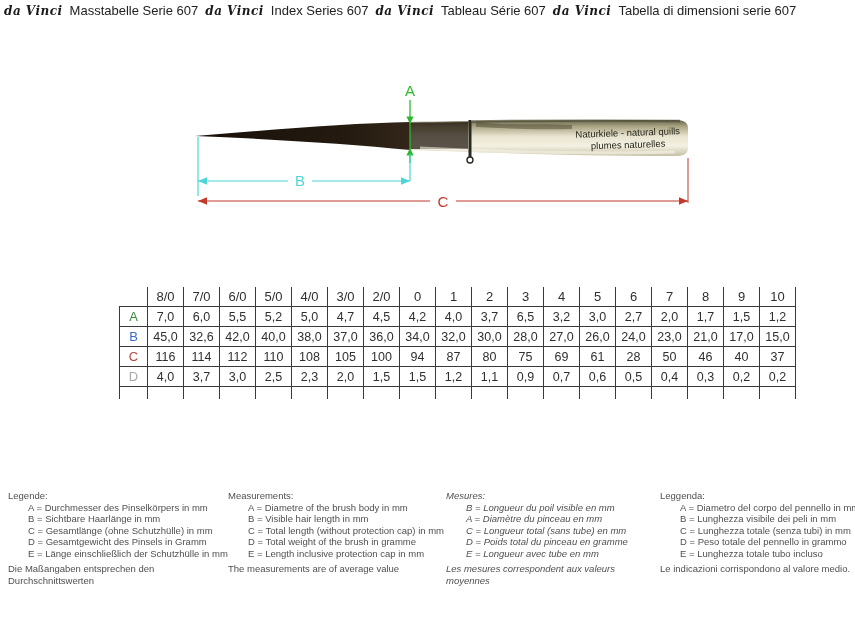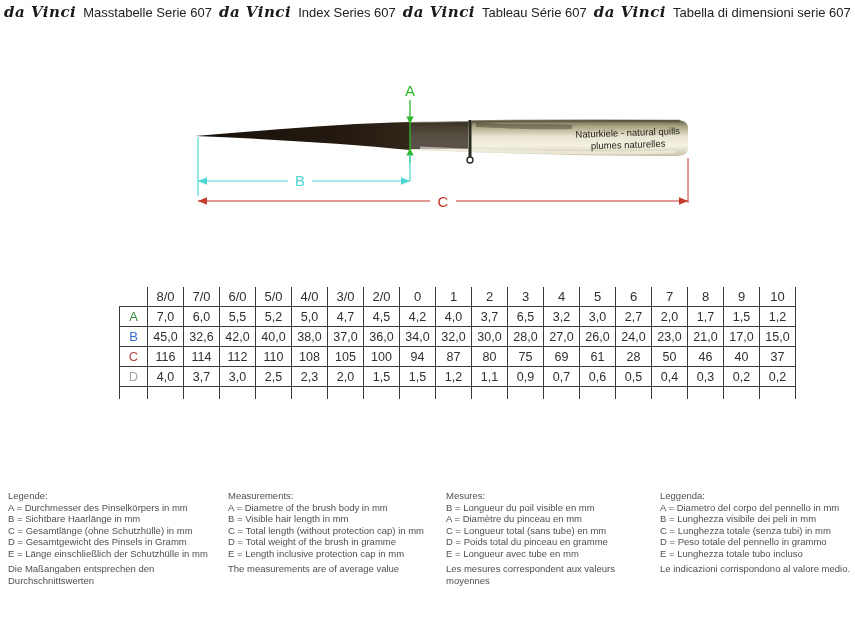--- a/index.html
+++ b/index.html
@@ -7,45 +7,45 @@
     width:855px;height:620px;background:#ffffff;position:relative;
     font-family:"Liberation Sans",sans-serif;color:#2f2f2f;overflow:hidden;
   }
   
   .header-bar{
     position:absolute;left:4px;top:3px;width:848px;
     display:flex;align-items:baseline;gap:7px;white-space:nowrap;
   }
   .logo{
     font-family:"DejaVu Serif",serif;font-style:italic;font-weight:bold;
-    font-size:15px;color:#1a1a1a;letter-spacing:.5px;
+    font-size:12px;color:#1a1a1a;letter-spacing:.5px;
   }
   .header-title{font-size:13px;color:#222;}
   
   .diagram-wrap{position:absolute;left:180px;top:78px;width:530px;height:148px;}
   
   .size-table-wrap{position:absolute;left:119px;top:287px;}
   table.size-table{border-collapse:collapse;font-size:12.5px;}
   table.size-table th,table.size-table td{
     border:1px solid #3a3a3a;text-align:center;padding:0;
     height:19px;min-width:35px;font-weight:400;color:#2f2f2f;
   }
   table.size-table thead th{border-top:none;font-size:13px;}
   table.size-table th.blank{border:none;border-right:1px solid #3a3a3a;min-width:27px;}
   table.size-table td.rowlabel,table.size-table th.rowlabel{min-width:27px;font-size:13px;}
   table.size-table tr.stub td{height:12px;border-bottom:none;}
   
   .legend-col{position:absolute;top:490px;width:214px;font-size:9.5px;
     line-height:11.5px;color:#4f4f4f;}
   .legend-col .legend-title{white-space:nowrap;}
-  .legend-col .legend-item{white-space:nowrap;}
+  .legend-col .legend-item{white-space:nowrap;margin-left:20px;}
   .legend-col .legend-note{margin-top:4px;white-space:pre-line;}
   #legend-de{left:8px;}
   #legend-en{left:228px;}
-  #legend-fr{left:446px;}
+  #legend-fr{left:446px;font-style:italic;}
   #legend-it{left:660px;}
 </style>
 </head>
 <body>
 
 <div class="header-bar">
   <span class="logo">da Vinci</span>
   <span class="header-title">Masstabelle Serie 607</span>
   <span class="logo">da Vinci</span>
   <span class="header-title">Index Series 607</span>

